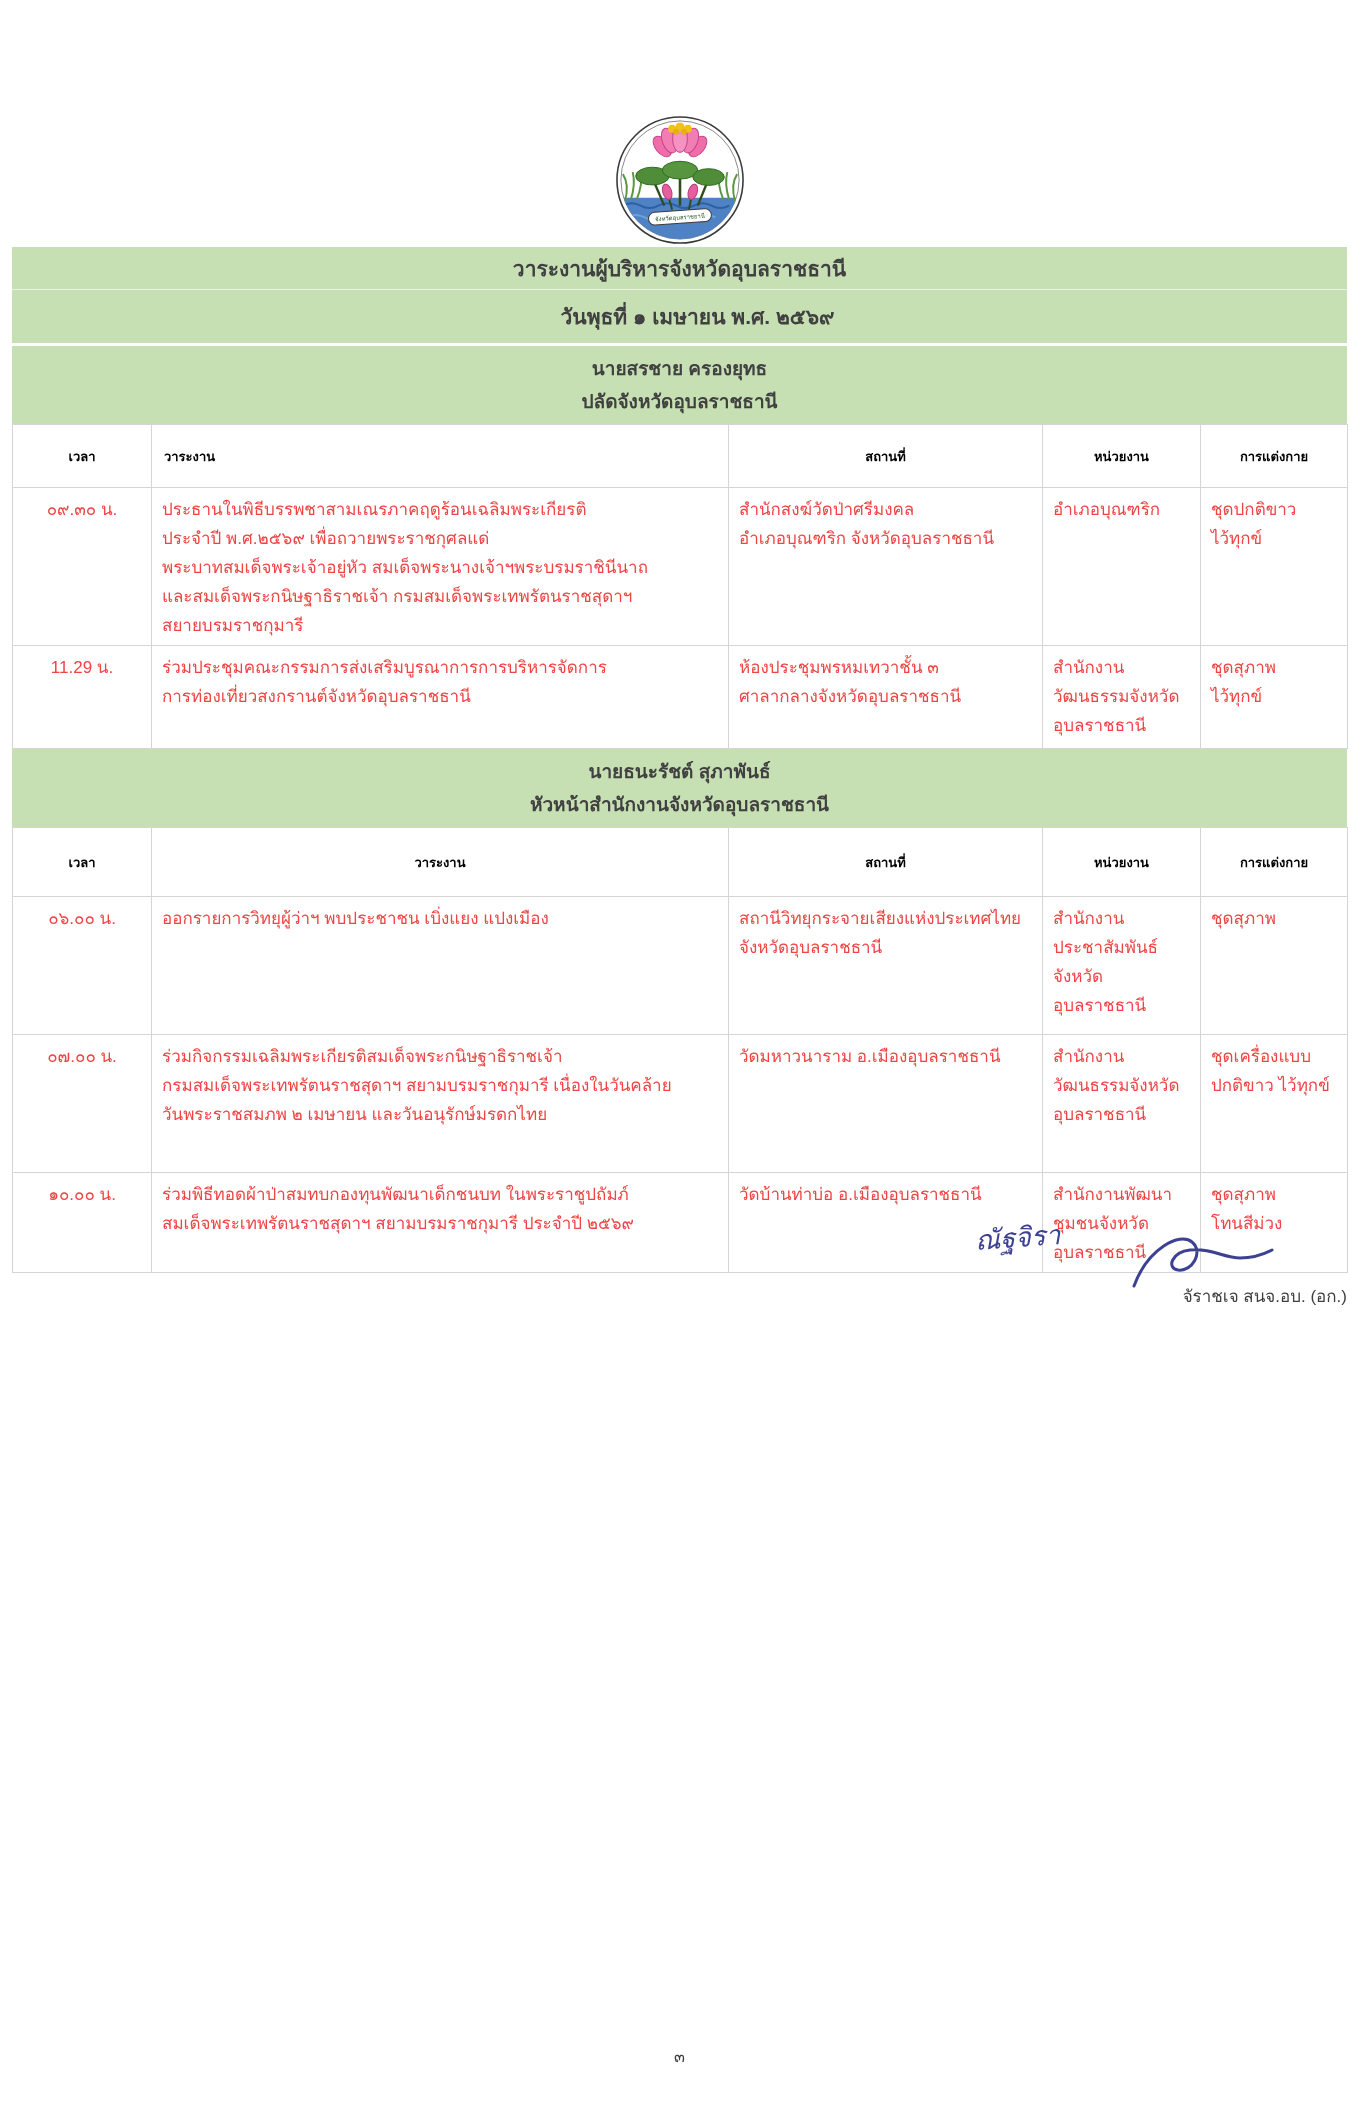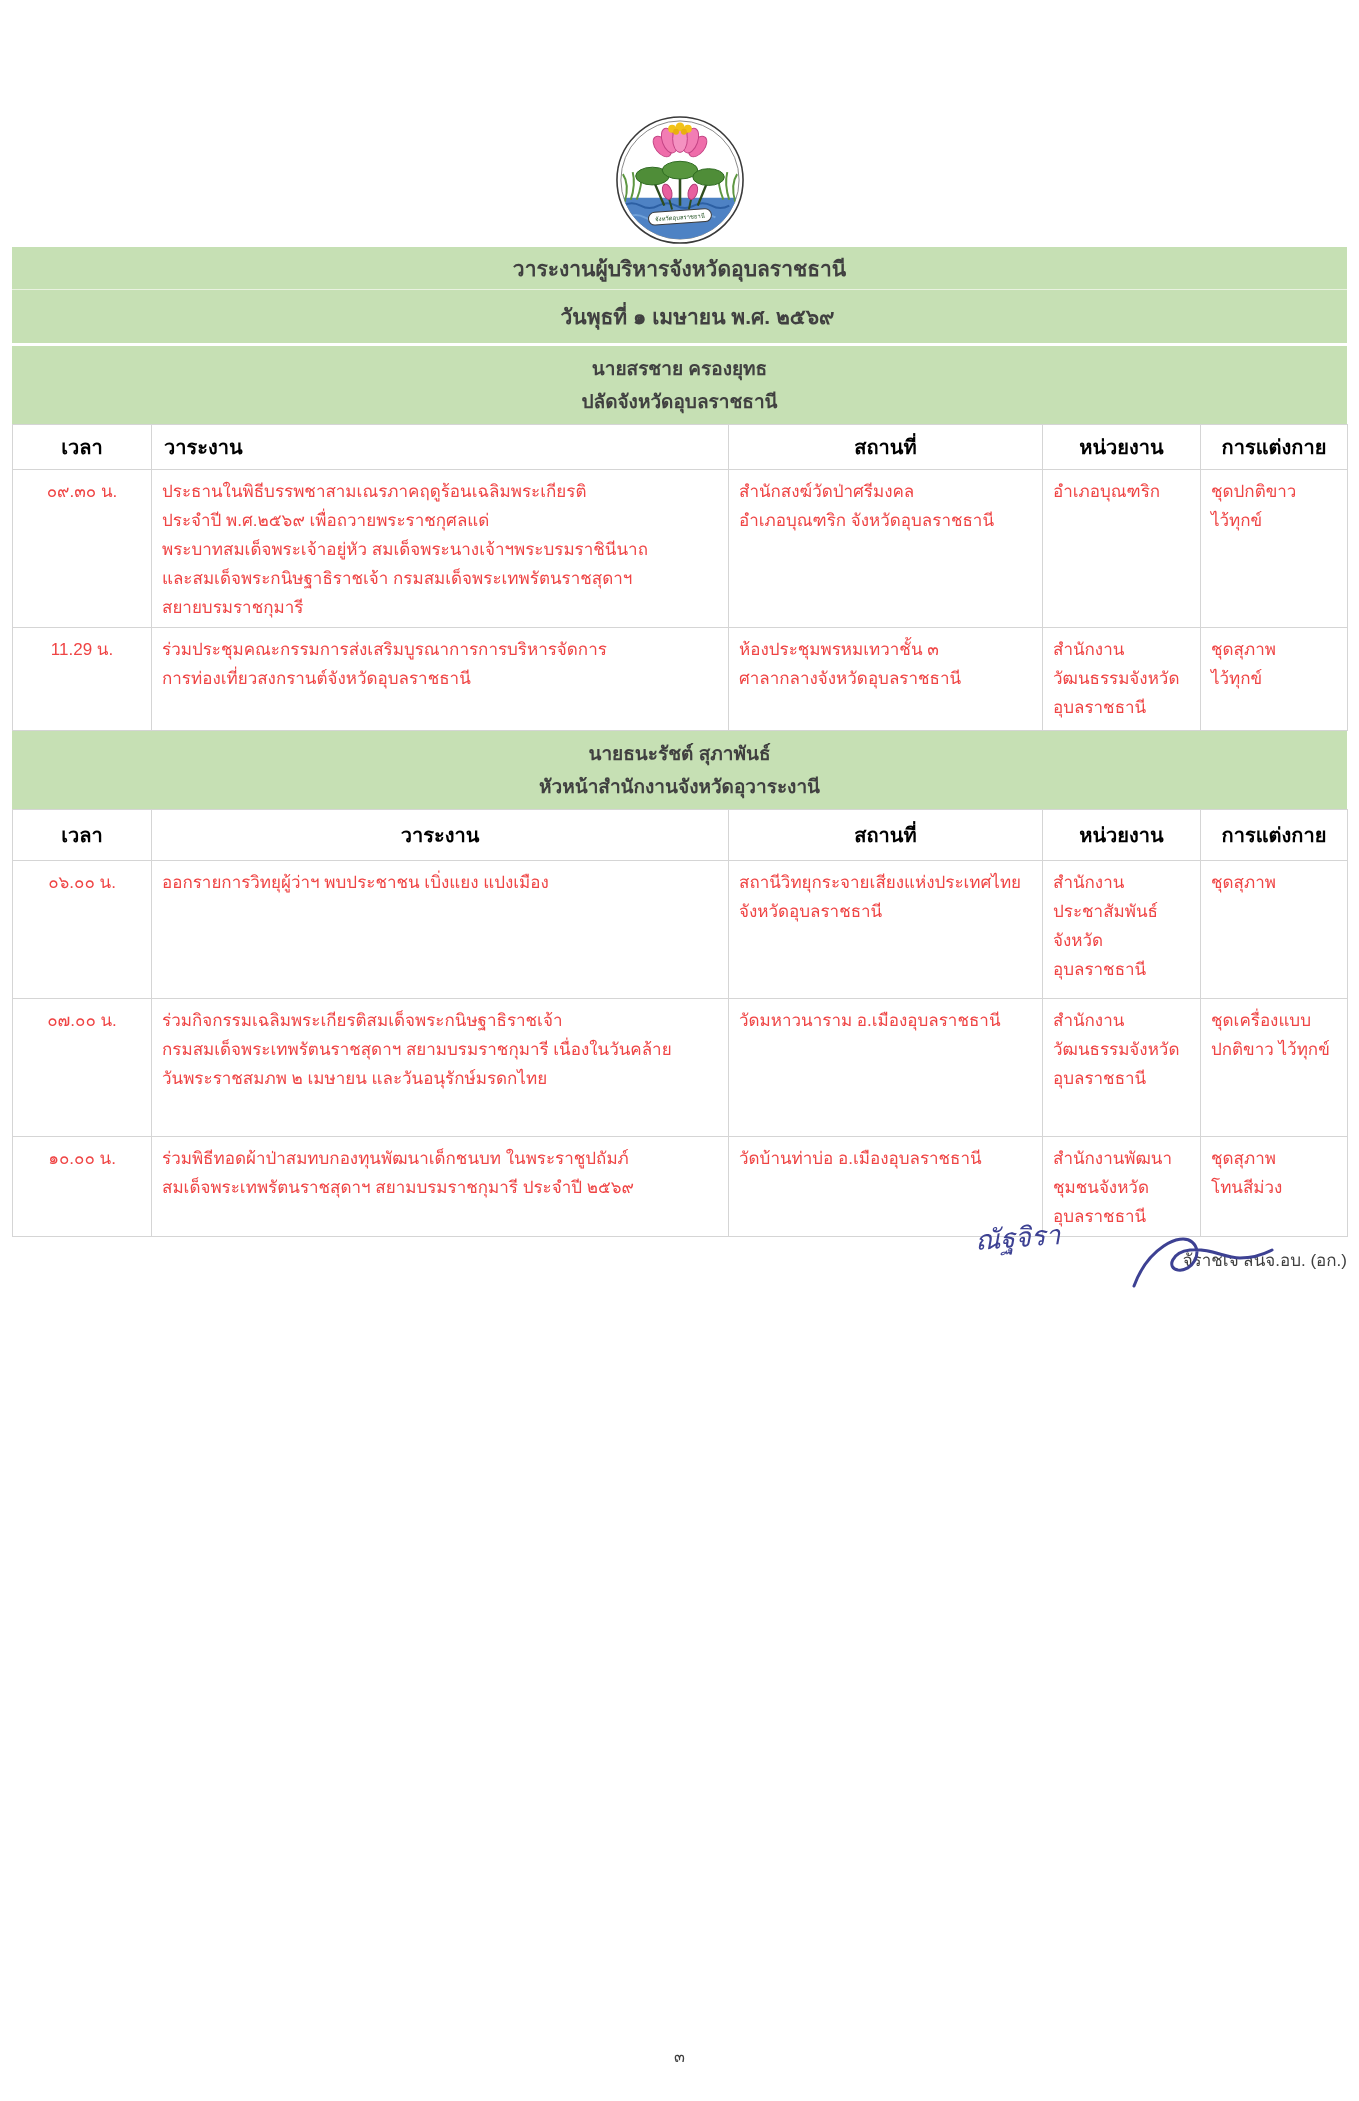--- a/index.html
+++ b/index.html
@@ -19,22 +19,22 @@
   .band-sep { height:1px; background:#e9f2e0; }
   .band-row.date-row { height:53px; font-size:21px;margin-left:36px; }
   .white-gap { height:3px; background:#ffffff; }
   .person-band { padding:5px 0 7px; }
   .person-band .band-row { height:33px; font-size:19px; }
 
   
   table.agenda { width:1335px; border-collapse:collapse; table-layout:fixed; }
   table.agenda th, table.agenda td { border:1px solid #d5d5d5; }
   table.agenda th {
-    font-size:20px; font-weight:bold; color:#000; text-align:center;
-    height:44px; vertical-align:middle; padding:0 8px;
+    font-size:13px; font-weight:bold; color:#000; text-align:center;
+    height:44px; vertical-align:middle; padding:9px 8px;
   }
   table.agenda.t2 th { height:50px; }
   table.agenda th.left { text-align:left; padding-left:12px; }
   table.agenda td {
     font-size:17px; line-height:29px; vertical-align:top;
     padding:7px 10px 5px 10px; white-space:pre-line; color:#ef4444;
   }
   td.cell-time { text-align:center; padding-left:4px; padding-right:4px; }
 
   
@@ -153,21 +153,21 @@
 วัฒนธรรมจังหวัด
 อุบลราชธานี</td>
           <td>ชุดสุภาพ
 ไว้ทุกข์</td>
         </tr>
       </tbody>
     </table>
 
     <div class="green-band person-band">
       <div class="band-row">นายธนะรัชต์  สุภาพันธ์</div>
-      <div class="band-row">หัวหน้าสำนักงานจังหวัดอุวาระงานี</div>
+      <div class="band-row">หัวหน้าสำนักงานจังหวัดอุบลราชธานี</div>
     </div>
 
     <table class="agenda t2">
       <colgroup>
         <col style="width:139px">
           <col style="width:577px">
           <col style="width:314px">
           <col style="width:158px">
           <col style="width:147px">
       </colgroup>

